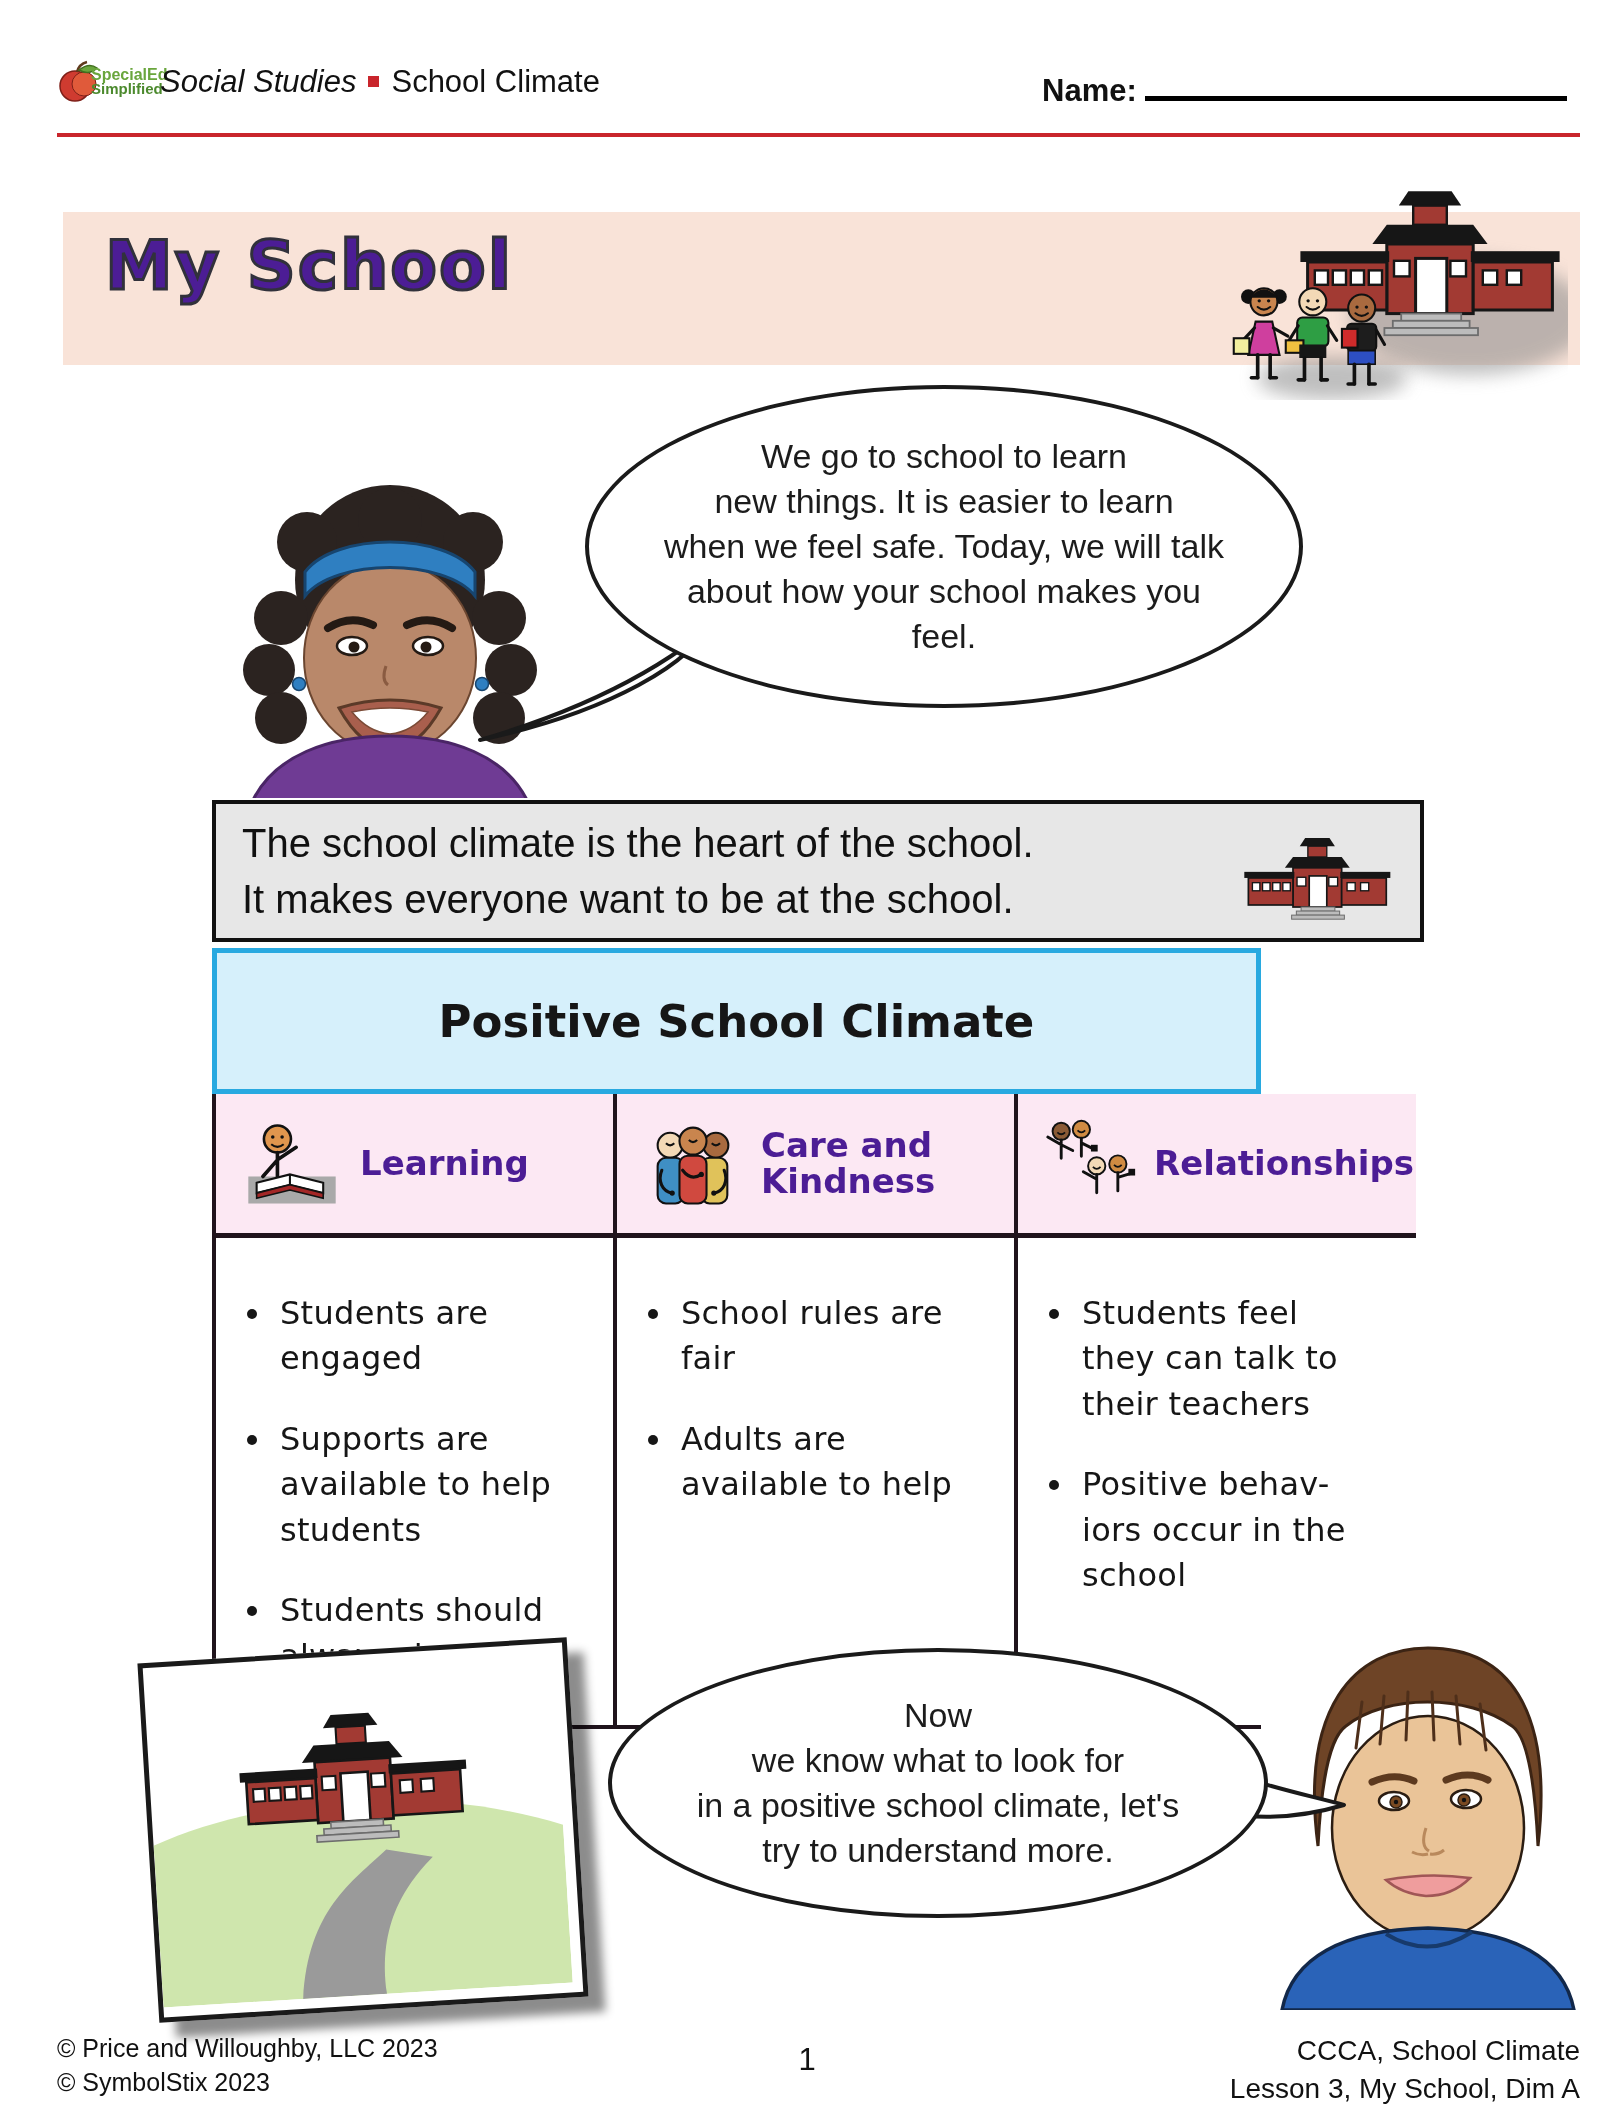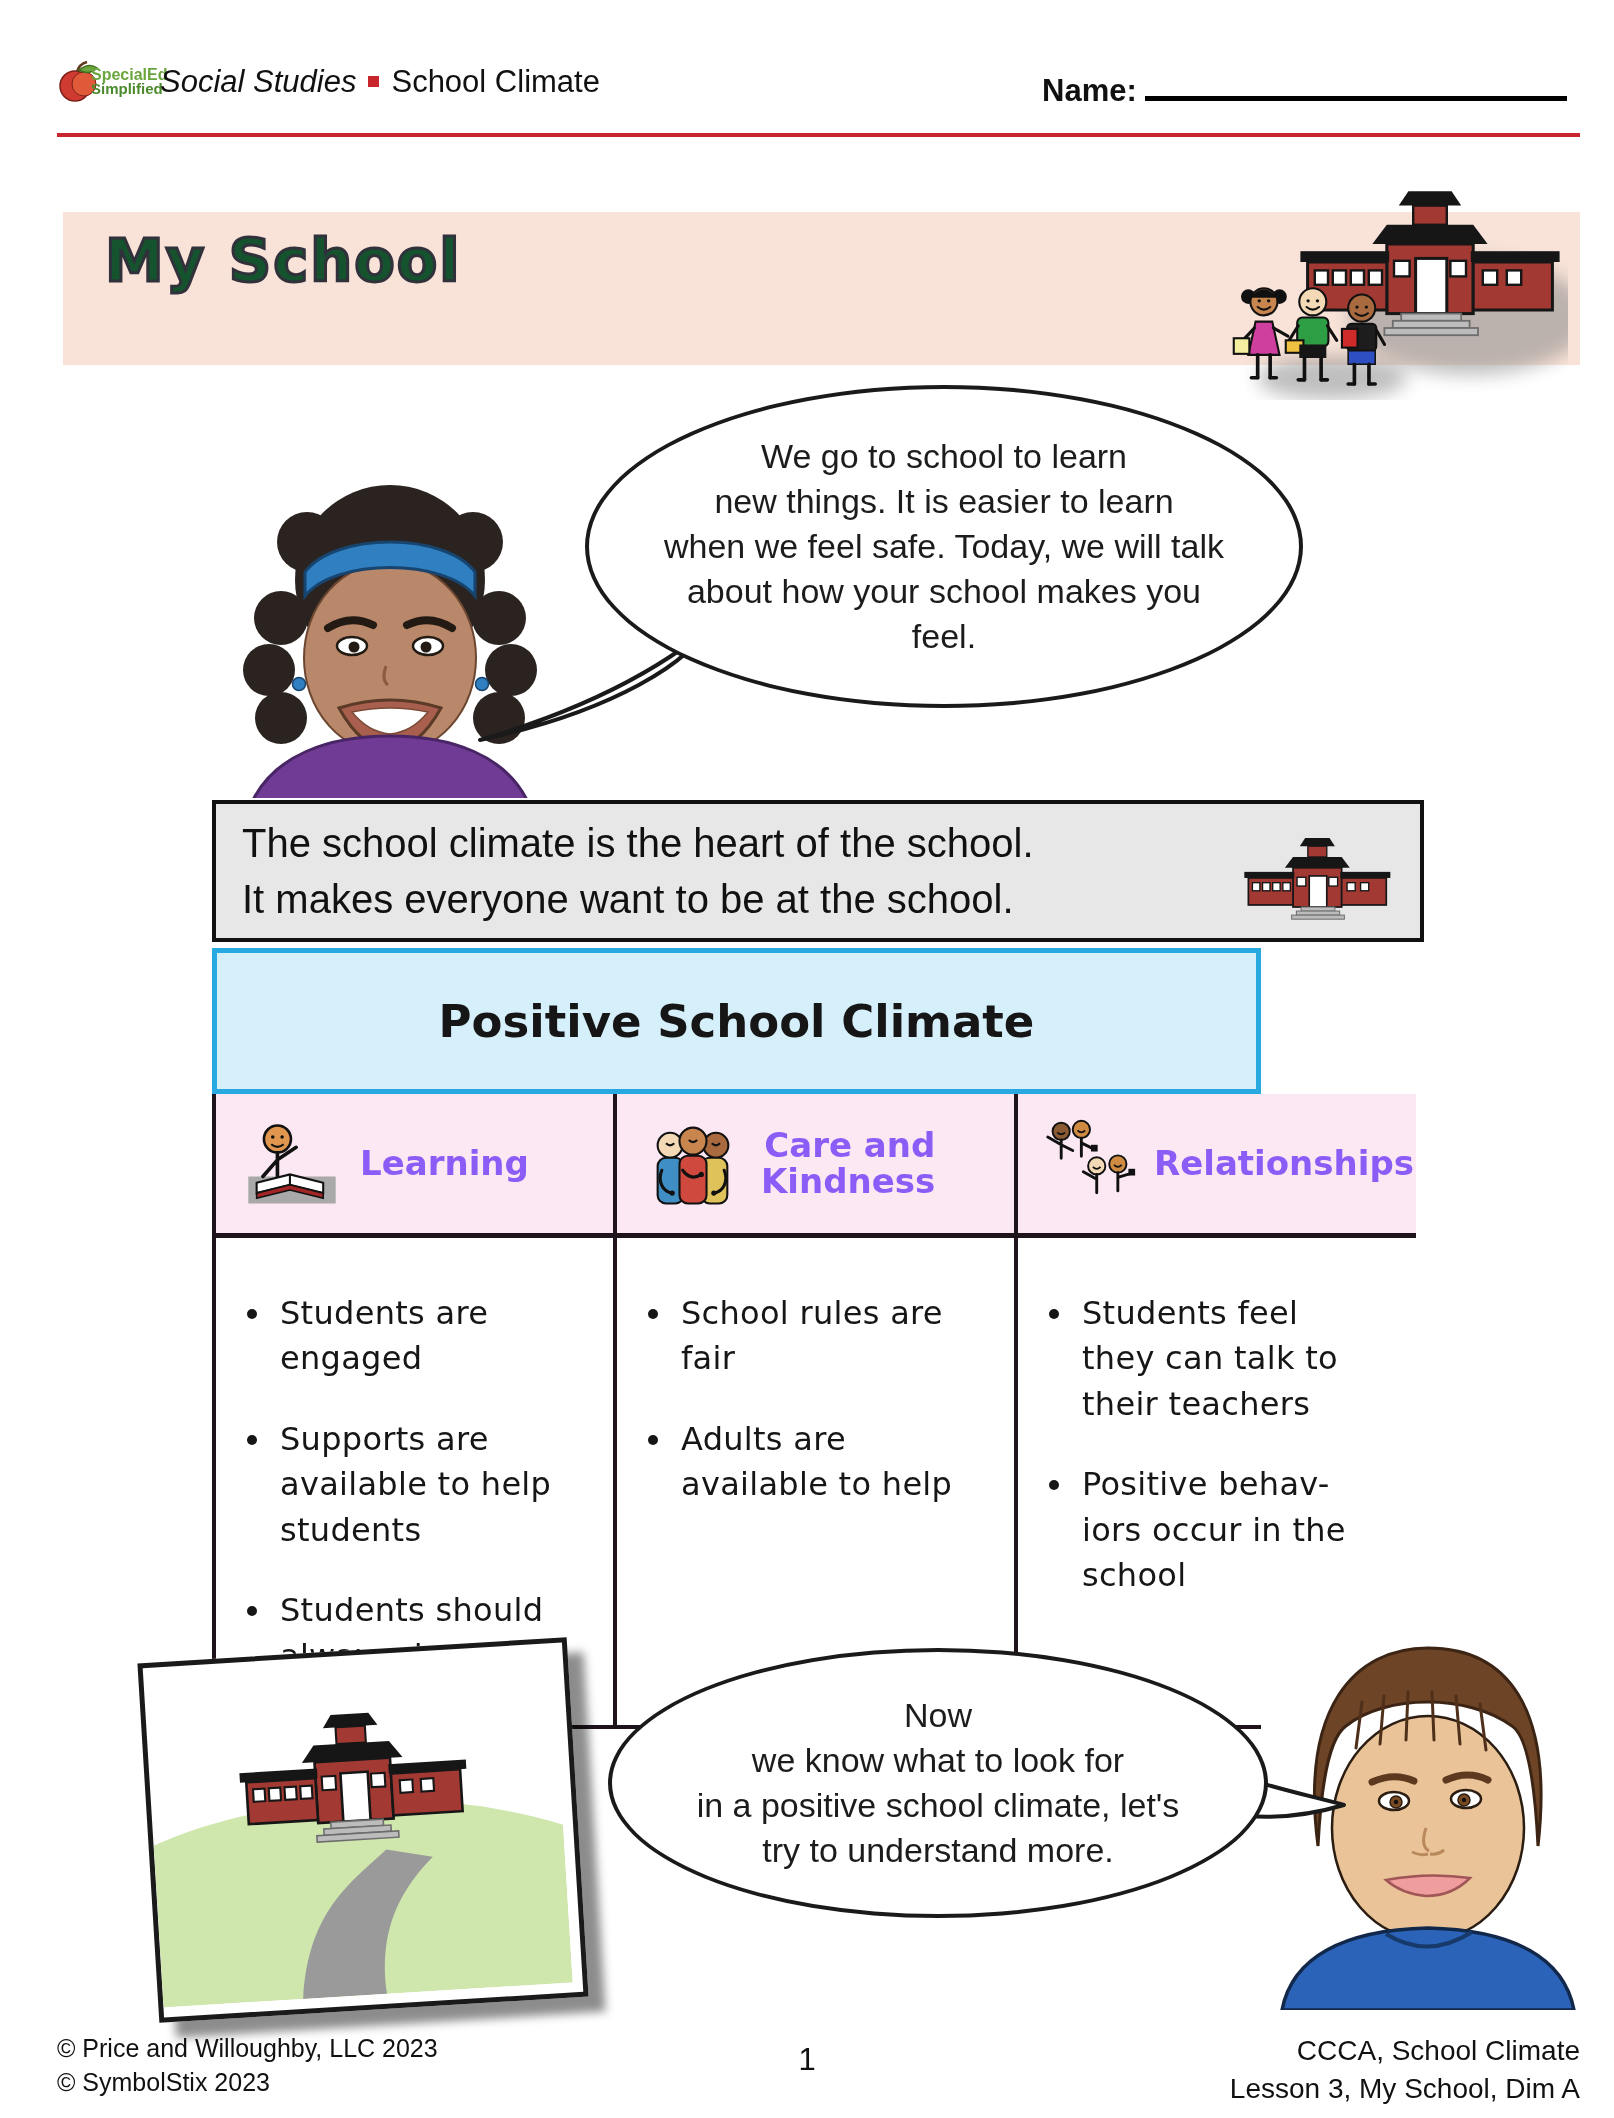--- a/index.html
+++ b/index.html
@@ -17,21 +17,21 @@
   #header-subject{font-style:italic;}
   #header-sep{display:inline-block;width:11px;height:11px;background:#c9252c;margin:0 12px 4px 12px;vertical-align:middle;}
   #header-topic{font-weight:normal;}
   #name-row{left:1042px;top:60px;font-size:31px;font-weight:bold;white-space:nowrap;}
   #name-line{display:inline-block;width:422px;height:36px;border-bottom:5px solid #000;margin-left:8px;}
   #header-rule{left:57px;top:133px;width:1523px;height:4px;background:#c9252c;}
 
   
   #banner{left:63px;top:212px;width:1517px;height:153px;background:#f9e3d8;}
   #banner-title{left:42px;top:14px;font-family:"DejaVu Sans",sans-serif;font-weight:800;
-      font-size:59px;letter-spacing:2px;color:#14532d;-webkit-text-stroke:3px #31313b;}
+      font-size:68px;letter-spacing:2px;color:#4c1d95;-webkit-text-stroke:3px #31313b;}
   #school-clipart-top{left:1232px;top:182px;width:336px;height:218px;}
 
   
   #girl-avatar{left:205px;top:468px;width:365px;height:330px;}
   .bubble{background:#fff;border:4px solid #1a1a1a;border-radius:50%;display:flex;
       align-items:center;justify-content:center;text-align:center;z-index:2;
       font-size:34px;line-height:1.32;color:#1c1c1c;}
   #bubble-intro{left:585px;top:385px;width:710px;height:315px;}
   #bubble-intro-tail{left:470px;top:590px;width:280px;height:160px;z-index:1;}
   #bubble-close{left:608px;top:1648px;width:652px;height:262px;}
@@ -44,21 +44,21 @@
   #definition-school-icon{right:26px;bottom:8px;width:152px;height:96px;}
 
   
   #climate-table{left:212px;top:948px;width:1049px;font-family:"DejaVu Sans",sans-serif;}
   #climate-title-row{box-sizing:border-box;height:146px;background:#d6f0fb;border:5px solid #28a9e0;
       display:flex;align-items:center;justify-content:center;font-size:45px;font-weight:bold;color:#161616;}
   #climate-grid{display:grid;grid-template-columns:397px 405px 398px;border:4px solid #20141c;border-top:none;}
   .col-head{box-sizing:border-box;height:144px;background:#fce8f3;border-bottom:5px solid #20141c;
       display:flex;align-items:center;padding-left:24px;gap:16px;}
   .col-head.mid,.col-body.mid{border-left:4px solid #20141c;border-right:4px solid #20141c;}
-  .col-label{font-size:34px;font-weight:bold;color:#8b5cf6;line-height:1.05;text-align:right;}
+  .col-label{font-size:34px;font-weight:bold;color:#4c1d95;line-height:1.05;}
   .col-icon{flex:0 0 auto;}
   .col-body{box-sizing:border-box;min-height:386px;background:#fff;padding:18px 14px 0 16px;}
   .col-body ul{margin:0;padding-left:42px;font-size:32px;line-height:1.42;color:#161616;letter-spacing:.3px;}
   .col-body li{padding-left:6px;margin-top:35px;}
 
   
   #school-frame{left:148px;top:1650px;width:420px;height:350px;background:#fff;border:5px solid #1a1a1a;
       transform:rotate(-3.5deg);box-shadow:16px 16px 10px rgba(0,0,0,.45);overflow:hidden;}
   #boy-avatar{left:1262px;top:1628px;width:332px;height:382px;}
 

